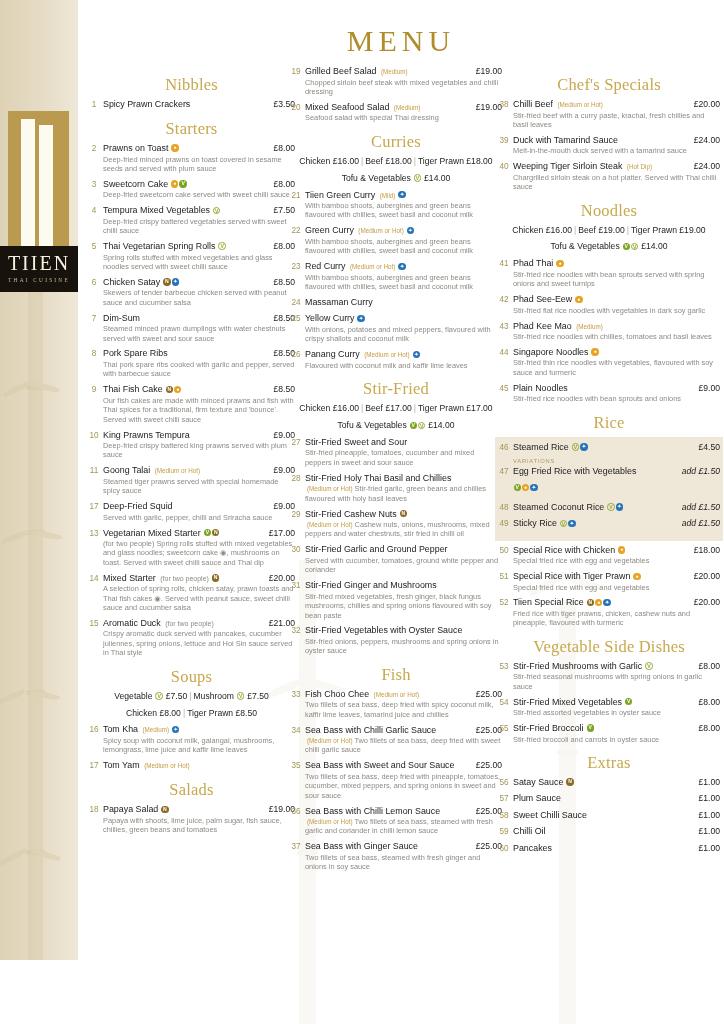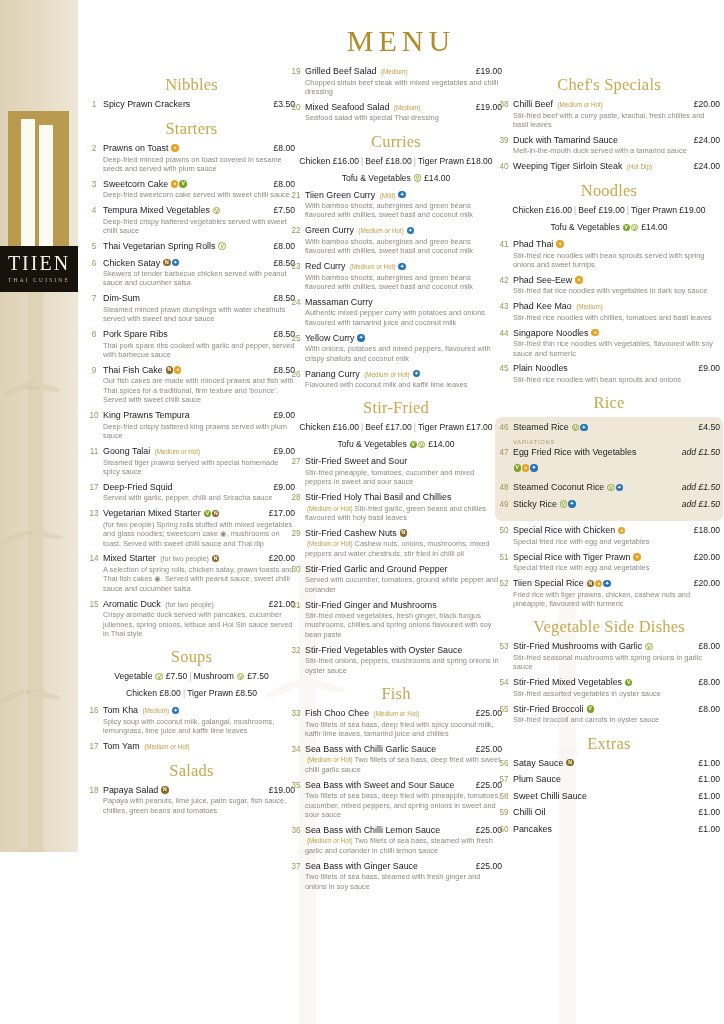--- a/index.html
+++ b/index.html
@@ -7,21 +7,21 @@
   html,body { width:724px; height:1024px; }
   body {
     font-family:"Liberation Sans", sans-serif;
     background:#ffffff;
     position:relative;
     overflow:hidden;
   }
 
   
   .left-band{
-    position:absolute; left:0; top:0; width:78px; height:852px;
+    position:absolute; left:0; top:0; width:78px; height:960px;
     background:#e3d9c0;
     overflow:hidden;
   }
   .left-band-inner{
     position:absolute; left:0; top:0; width:78px; height:1024px;
     background:linear-gradient(to right,#ded2b6 0%,#e6dcc6 55%,#efe8d8 100%);
   }
   .bamboo{ position:absolute; opacity:.45; }
   .bamboo .stalk{
     position:absolute; width:15px; background:#d8cbaa; border-radius:2px;
@@ -126,21 +126,21 @@
     vertical-align:middle; margin:0 .5px; font-weight:bold;
     position:relative; top:-.5px;
   }
   .b-n{ background:#8a6a23; color:#fff; }
   .b-v{ background:#7ba521; color:#fff; }
   .b-vo{ background:transparent; color:#93a832; border:.9px solid #93a832; line-height:6px; }
   .b-c{ background:#e8a321; color:#fff; }
   .b-s{ background:#2673b8; color:#fff; }
 
   .rice-box{
-    background:#efe8d8; padding:5px 3px 6px 3px; margin:2px -3px 4px -3px;border-radius:7px;
+    background:#efe8d8; padding:5px 3px 6px 3px; margin:2px -3px 4px -3px;
   }
 </style>
 </head>
 <body>
 
 <div class="left-band">
   <div class="left-band-inner"></div>
 
   <div class="bamboo" style="left:0;top:290px;width:78px;height:734px;">
     <div class="stalk" style="left:28px;top:0;height:734px;"></div>
@@ -232,20 +232,21 @@
             <span class="price">£7.50</span>
           </div>
           <div class="desc">Deep-fried crispy battered vegetables served with sweet chilli sauce</div>
         </div>
         <div class="item">
           <span class="num">5</span>
           <div class="titlerow">
             <span class="name">Thai Vegetarian Spring Rolls <span class="b b-vo">V</span></span>
             <span class="price">£8.00</span>
           </div>
+          <div class="desc">Spring rolls stuffed with mixed vegetables and glass noodles served with sweet chilli sauce</div>
         </div>
         <div class="item">
           <span class="num">6</span>
           <div class="titlerow">
             <span class="name">Chicken Satay <span class="b b-n">N</span><span class="b b-s">✦</span></span>
             <span class="price">£8.50</span>
           </div>
           <div class="desc">Skewers of tender barbecue chicken served with peanut sauce and cucumber salsa</div>
         </div>
         <div class="item">
@@ -340,21 +341,21 @@
         </div>
       </div>
       <div>
         <div class="sec-head">Salads</div>
         <div class="item">
           <span class="num">18</span>
           <div class="titlerow">
             <span class="name">Papaya Salad <span class="b b-n">N</span></span>
             <span class="price">£19.00</span>
           </div>
-          <div class="desc">Papaya with peanuts, lime juice, palm sugar, fish sauce, chillies, green beans and tomatoes</div>
+          <div class="desc">Papaya with shoots, lime juice, palm sugar, fish sauce, chillies, green beans and tomatoes</div>
         </div>
       </div>
     </div>
   <div class="col col2" style="top:66px;">
       <div>
         <div class="item">
           <span class="num">19</span>
           <div class="titlerow">
             <span class="name">Grilled Beef Salad <span class="spice">(Medium)</span> </span>
             <span class="price">£19.00</span>
@@ -393,21 +394,20 @@
           <div class="titlerow">
             <span class="name">Red Curry <span class="spice">(Medium or Hot)</span> <span class="b b-s">✦</span></span>
           </div>
           <div class="desc">With bamboo shoots, aubergines and green beans flavoured with chillies, sweet basil and coconut milk</div>
         </div>
         <div class="item">
           <span class="num">24</span>
           <div class="titlerow">
             <span class="name">Massaman Curry </span>
           </div>
-          <div class="desc">Authentic mixed pepper curry with potatoes and onions flavoured with tamarind juice and coconut milk</div>
         </div>
         <div class="item">
           <span class="num">25</span>
           <div class="titlerow">
             <span class="name">Yellow Curry <span class="b b-s">✦</span></span>
           </div>
           <div class="desc">With onions, potatoes and mixed peppers, flavoured with crispy shallots and coconut milk</div>
         </div>
         <div class="item">
           <span class="num">26</span>
@@ -526,39 +526,40 @@
             <span class="price">£24.00</span>
           </div>
           <div class="desc">Melt-in-the-mouth duck served with a tamarind sauce</div>
         </div>
         <div class="item">
           <span class="num">40</span>
           <div class="titlerow">
             <span class="name">Weeping Tiger Sirloin Steak <span class="spice">(Hot Dip)</span> </span>
             <span class="price">£24.00</span>
           </div>
+          <div class="desc">Chargrilled sirloin steak on a hot platter. Served with Thai chilli sauce</div>
         </div>
       </div>
       <div>
         <div class="sec-head">Noodles</div>
         <div class="price-line"><span><span>Chicken</span>  <span>£16.00</span></span><span class="sep">|</span><span><span>Beef</span>  <span>£19.00</span></span><span class="sep">|</span><span><span>Tiger Prawn</span>  <span>£19.00</span></span></div>
         <div class="price-line"><span><span>Tofu &amp; Vegetables</span> <span class="b b-v">V</span><span class="b b-vo">V</span> <span>£14.00</span></span></div>
         <div class="item">
           <span class="num">41</span>
           <div class="titlerow">
             <span class="name">Phad Thai <span class="b b-c">●</span></span>
           </div>
           <div class="desc">Stir-fried rice noodles with bean sprouts served with spring onions and sweet turnips</div>
         </div>
         <div class="item">
           <span class="num">42</span>
           <div class="titlerow">
             <span class="name">Phad See-Eew <span class="b b-c">●</span></span>
           </div>
-          <div class="desc">Stir-fried flat rice noodles with vegetables in dark soy sauce</div>
+          <div class="desc">Stir-fried flat rice noodles with vegetables in dark soy garlic</div>
         </div>
         <div class="item">
           <span class="num">43</span>
           <div class="titlerow">
             <span class="name">Phad Kee Mao <span class="spice">(Medium)</span> </span>
           </div>
           <div class="desc">Stir-fried rice noodles with chillies, tomatoes and basil leaves</div>
         </div>
         <div class="item">
           <span class="num">44</span>

